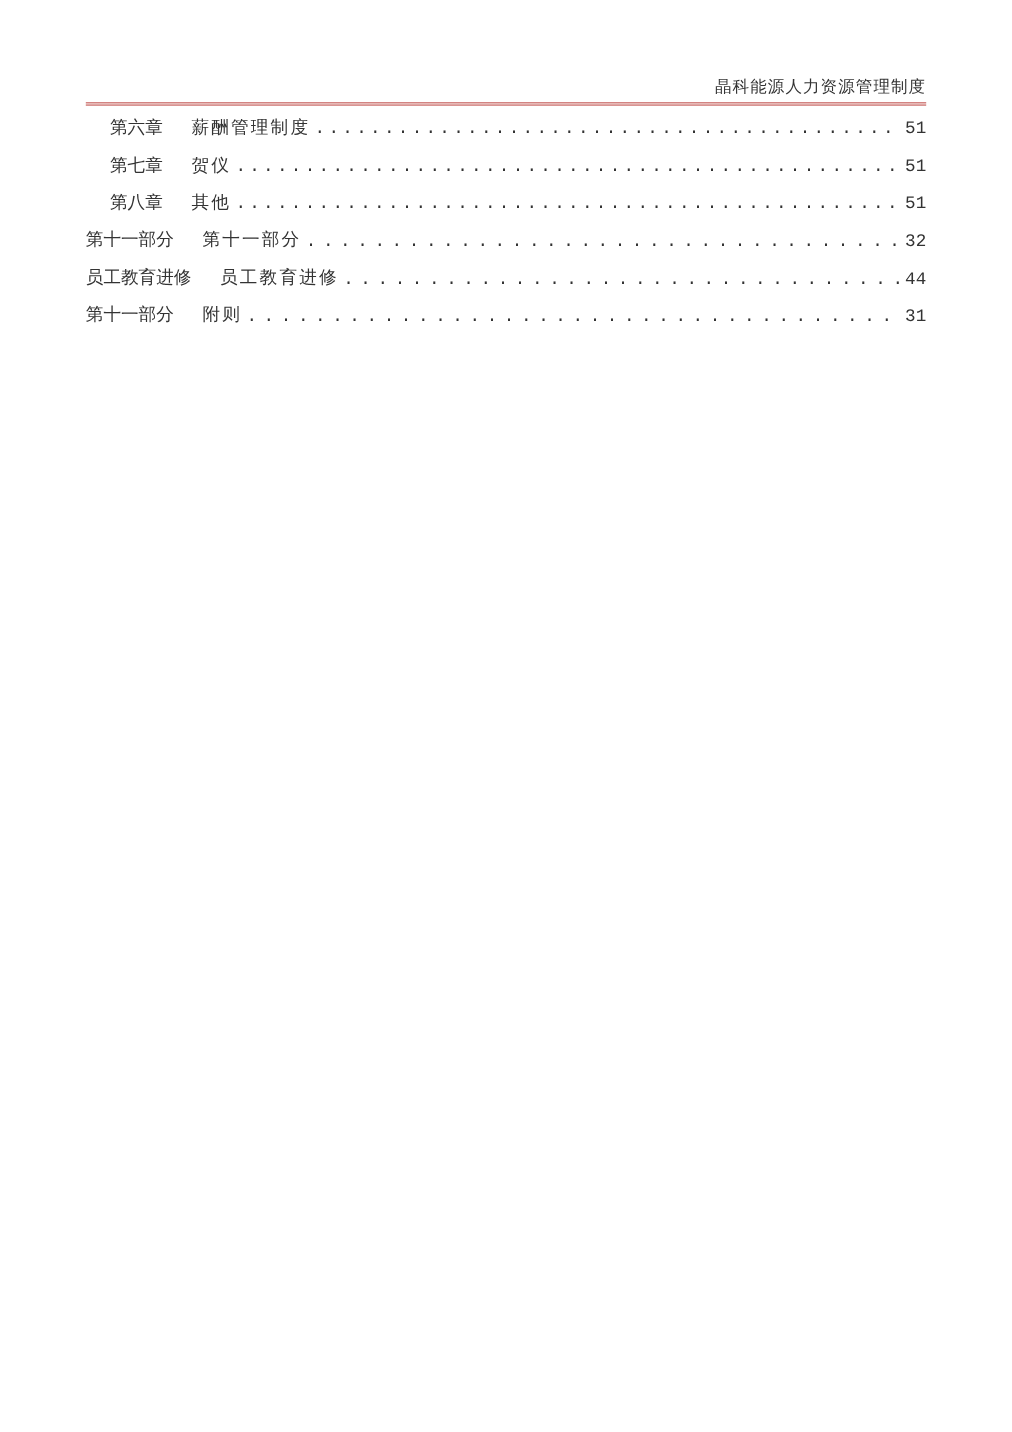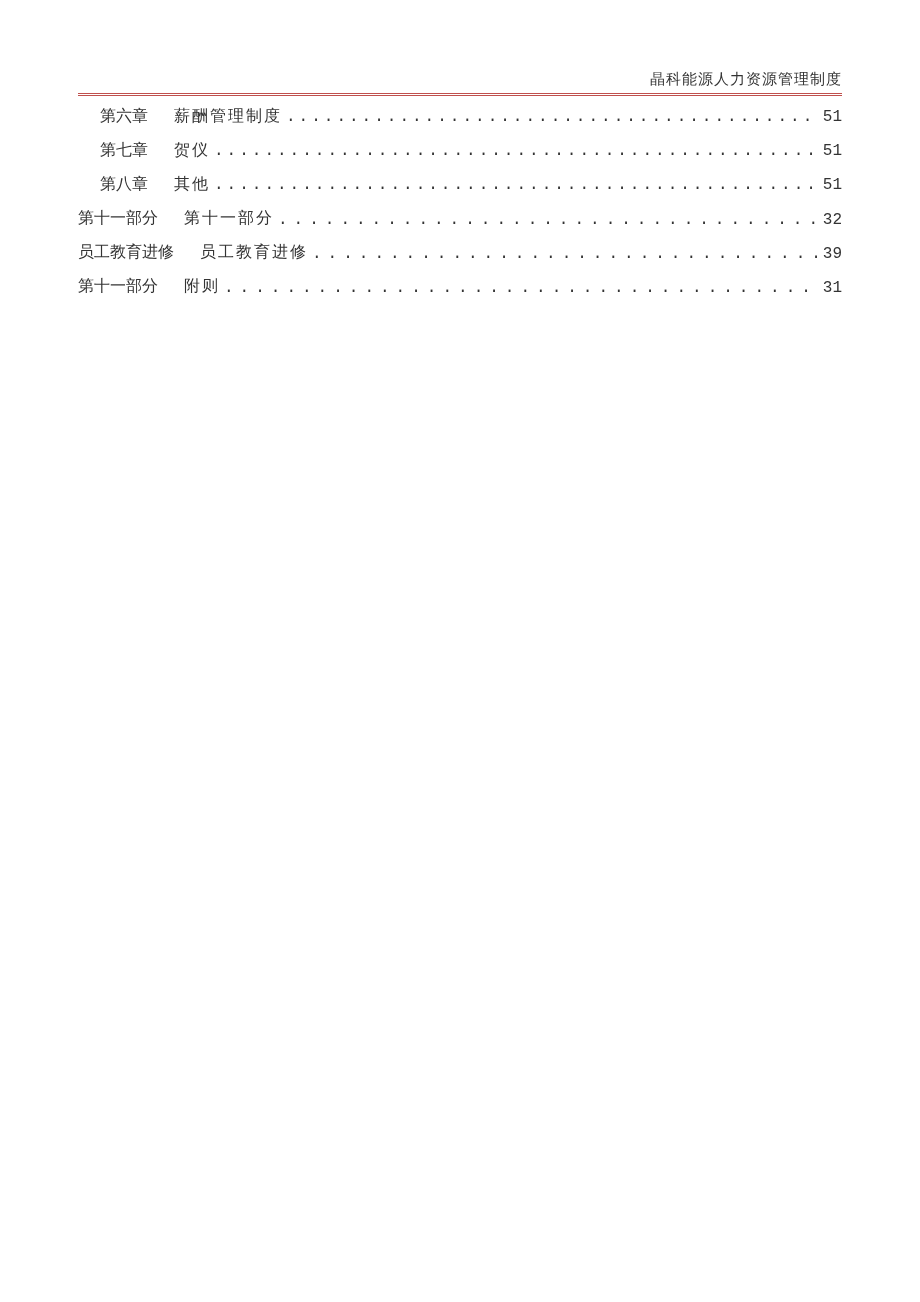--- a/index.html
+++ b/index.html
@@ -120,21 +120,21 @@
       <span class="toc-title">第十一部分</span>
       <span class="toc-dots"></span>
       <span class="toc-page">32</span>
     </div>
 
     <div class="toc-entry part">
       <span class="toc-label">员工教育进修</span>
       <span class="toc-label-gap"></span>
       <span class="toc-title">员工教育进修</span>
       <span class="toc-dots"></span>
-      <span class="toc-page">39</span>
+      <span class="toc-page">44</span>
     </div>
 
     <div class="toc-entry part">
       <span class="toc-label">第十一部分</span>
       <span class="toc-label-gap"></span>
       <span class="toc-title">附则</span>
       <span class="toc-dots"></span>
       <span class="toc-page">31</span>
     </div>
 

